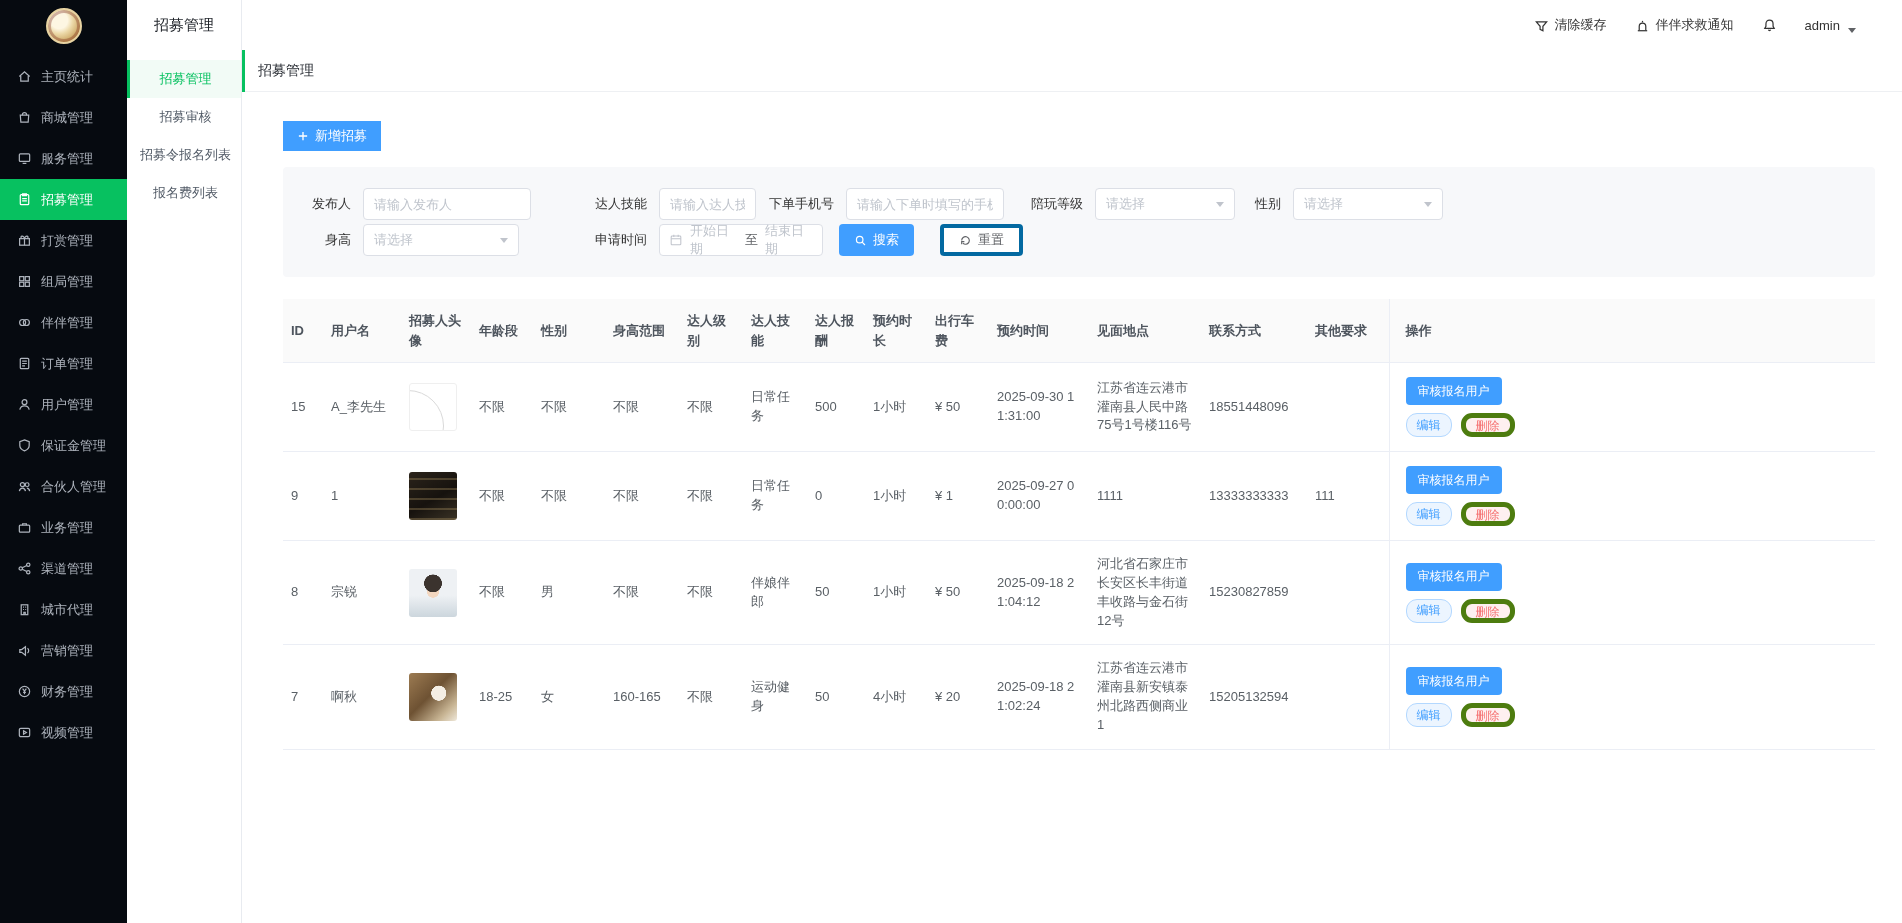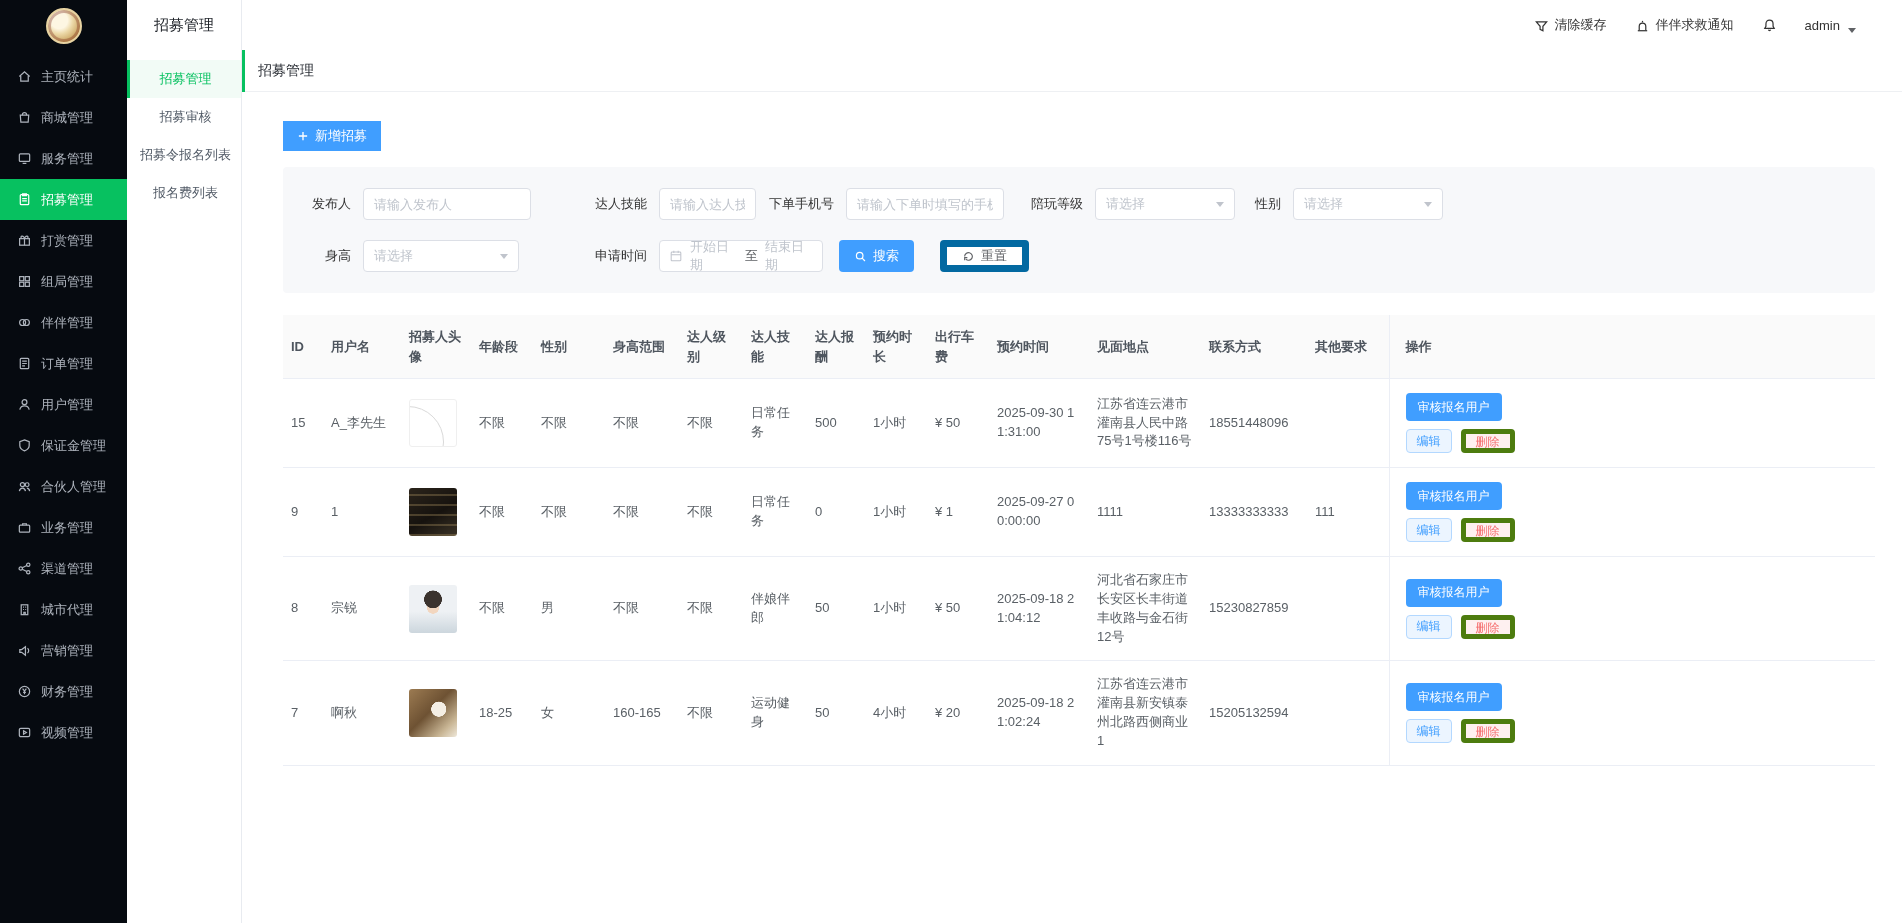--- a/index.html
+++ b/index.html
@@ -41,21 +41,21 @@
 .page-title{font-size:14px;color:#2b2f36}
 
 .content{flex:1;padding:29px 27px 0 41px;overflow:hidden}
 .btn-add{height:30px;padding:0 14px;background:#409eff;color:#fff;border:none;border-radius:0;
   font-size:13px;display:inline-flex;align-items:center;gap:6px;cursor:pointer}
 .btn-add svg{width:12px;height:12px}
 
 
 .filter-panel{margin-top:16px;background:#f7f8fa;border-radius:4px;padding:21px 28px}
 .filter-row{display:flex;align-items:center}
-.filter-row + .filter-row{margin-top:20px}
+.filter-row + .filter-row{margin-top:4px}
 .flabel{color:#333;white-space:nowrap;margin-right:12px}
 .flabel.col1{min-width:40px;text-align:right}
 .box{height:32px;background:#fff;border:1px solid #dcdfe6;border-radius:4px;font-size:13px}
 input.box{padding:0 10px;color:#333;outline:none}
 input.box::placeholder{color:#bfc4cc}
 .fselect{display:flex;align-items:center;justify-content:space-between;padding:0 10px;
   color:#bfc4cc;cursor:pointer}
 .fselect .caret{border-top-color:#c0c4cc}
 .in1{width:168px;margin-right:64px}
 .in2{width:97px;margin-right:13px}
@@ -63,21 +63,21 @@
 .sel1{width:140px;margin-right:20px}
 .sel2{width:150px}
 .sel3{width:156px;margin-right:76px}
 .daterange{width:164px;display:flex;align-items:center;gap:7px;padding:0 9px;color:#bfc4cc;
   margin-right:16px;cursor:pointer}
 .daterange svg{width:14px;height:14px;color:#c0c4cc;flex-shrink:0}
 .daterange .to{color:#606266}
 .btn-search{height:32px;padding:0 15px;background:#409eff;color:#fff;border:none;border-radius:4px;
   display:inline-flex;align-items:center;gap:6px;font-size:13px;cursor:pointer}
 .btn-search svg{width:13px;height:13px}
-.btn-reset{height:32px;padding:0 15px;background:#fff;border:7px solid #0369a1;border-radius:4px;
+.btn-reset{height:32px;padding:0 15px;background:#fff;border:4px solid #0369a1;border-radius:4px;
   color:#606266;display:inline-flex;align-items:center;gap:6px;font-size:13px;margin-left:26px;cursor:pointer}
 
 
 .table-wrap{margin-top:22px}
 table{width:100%;border-collapse:collapse;table-layout:fixed;font-size:13px;color:#5a6066}
 th{background:#fafafa;color:#4e555e;font-weight:700;text-align:left;
   padding:12px 8px;border-bottom:1px solid #ebeef5;vertical-align:middle;line-height:1.5}
 td{padding:14px 8px;border-bottom:1px solid #ebeef5;vertical-align:middle;
   word-break:break-all;line-height:1.45}
 th.action-col,td.action-col{border-left:1px solid #ebeef5;padding-left:16px}
@@ -89,21 +89,21 @@
   linear-gradient(150deg,#2b241b 0%,#16120e 55%,#3b3326 100%)}
 .av-person{background:radial-gradient(circle at 50% 30%,#3b332e 0 21%,transparent 22%),
   radial-gradient(circle at 50% 47%,#f2d6bf 0 17%,transparent 18%),
   linear-gradient(180deg,#eef1f4 0 55%,#ccd6dd 100%)}
 .av-cat{background:radial-gradient(circle at 62% 42%,#f4eee4 0 18%,transparent 19%),
   linear-gradient(135deg,#9c7b52 0%,#6e5233 45%,#c9b695 80%,#efe8da 100%)}
 .actions{display:flex;flex-direction:column;gap:8px;align-items:flex-start}
 .actions .row2{display:flex;gap:9px}
 .btn-review{height:28px;padding:0 12px;background:#409eff;color:#fff;border:none;border-radius:4px;
   font-size:12px;cursor:pointer;white-space:nowrap}
-.btn-mini{height:24px;padding:0 10px;border-radius:4px;font-size:12px;cursor:pointer}
+.btn-mini{height:24px;padding:0 10px;border-radius:11px;font-size:12px;cursor:pointer}
 .btn-edit{background:#ecf5ff;border:1px solid #b3d8ff;color:#409eff}
 .btn-del{background:#fef0f0;border:5px solid #4d7c0f;color:#f56c6c}
 </style>
 </head>
 <body>
 
 <div class="layout">
 
   <aside class="sidebar">
     <div class="logo-wrap">

